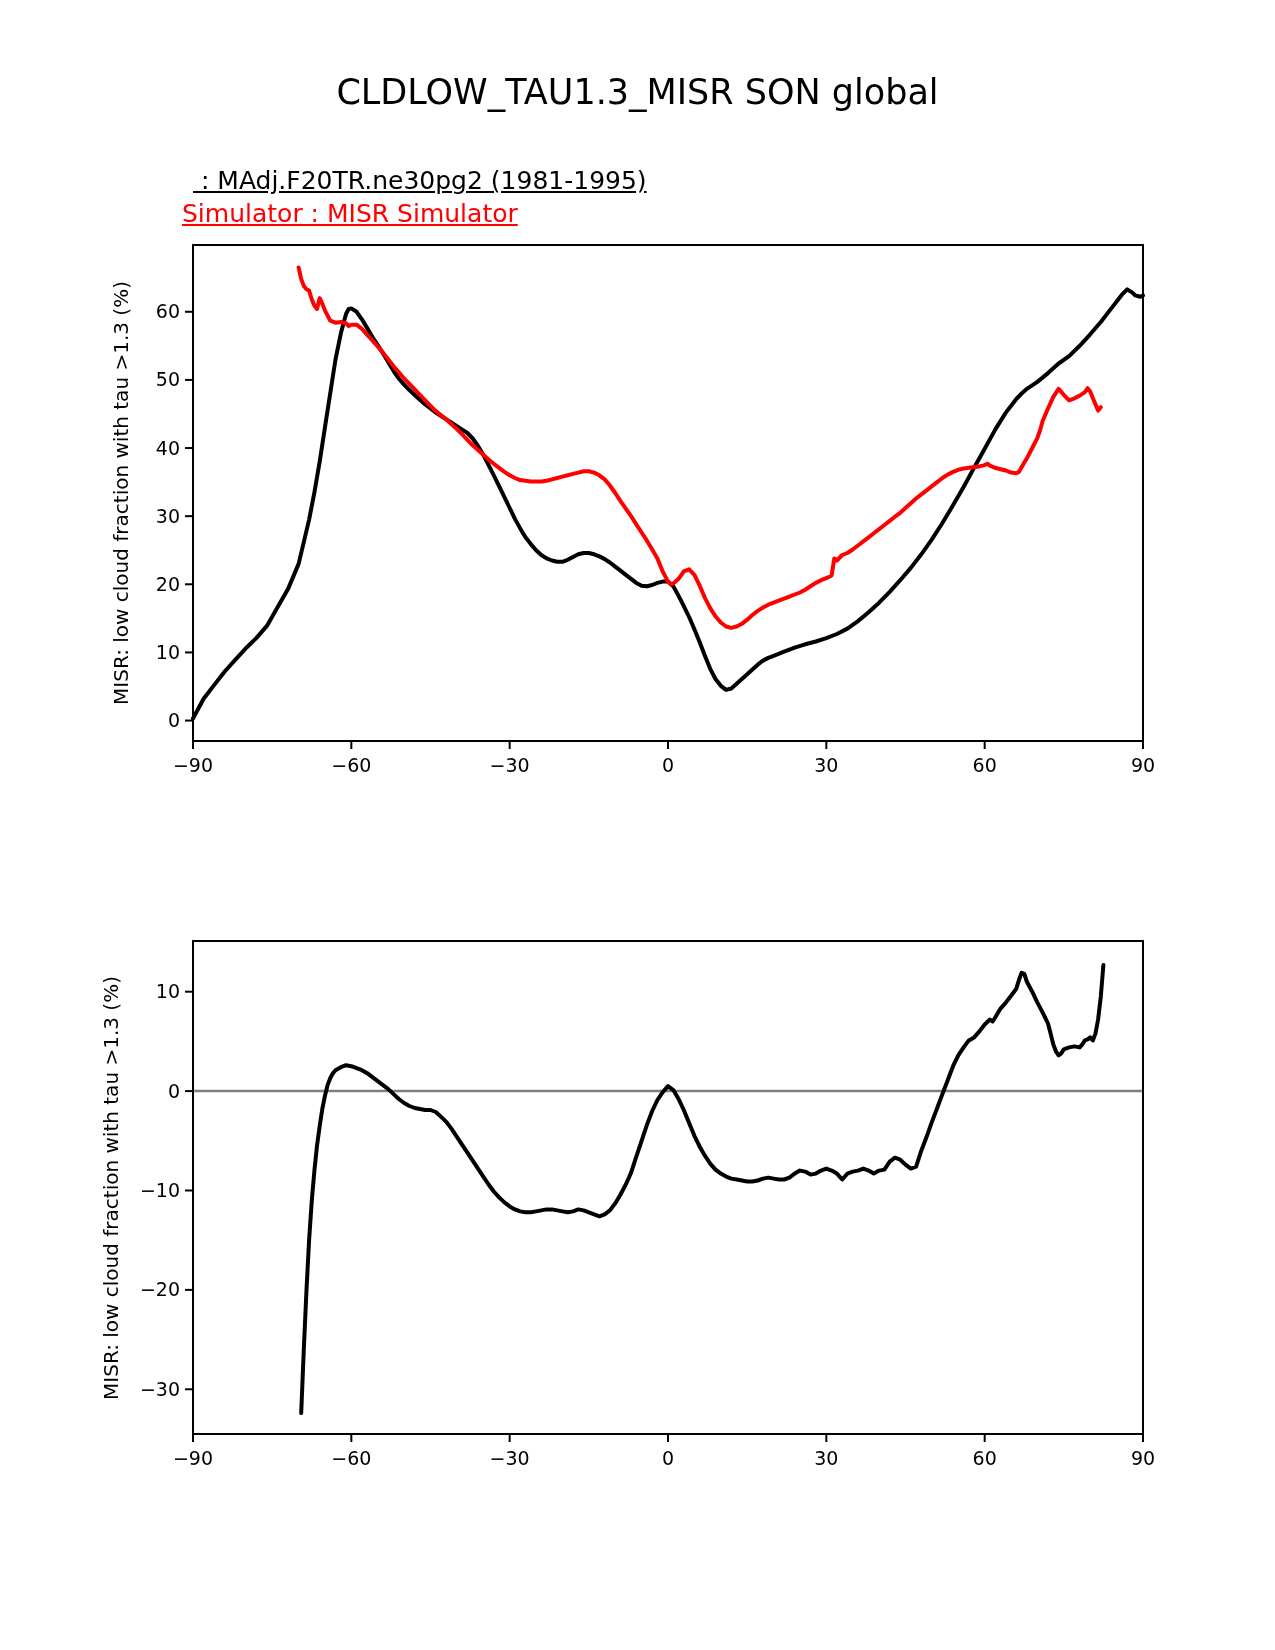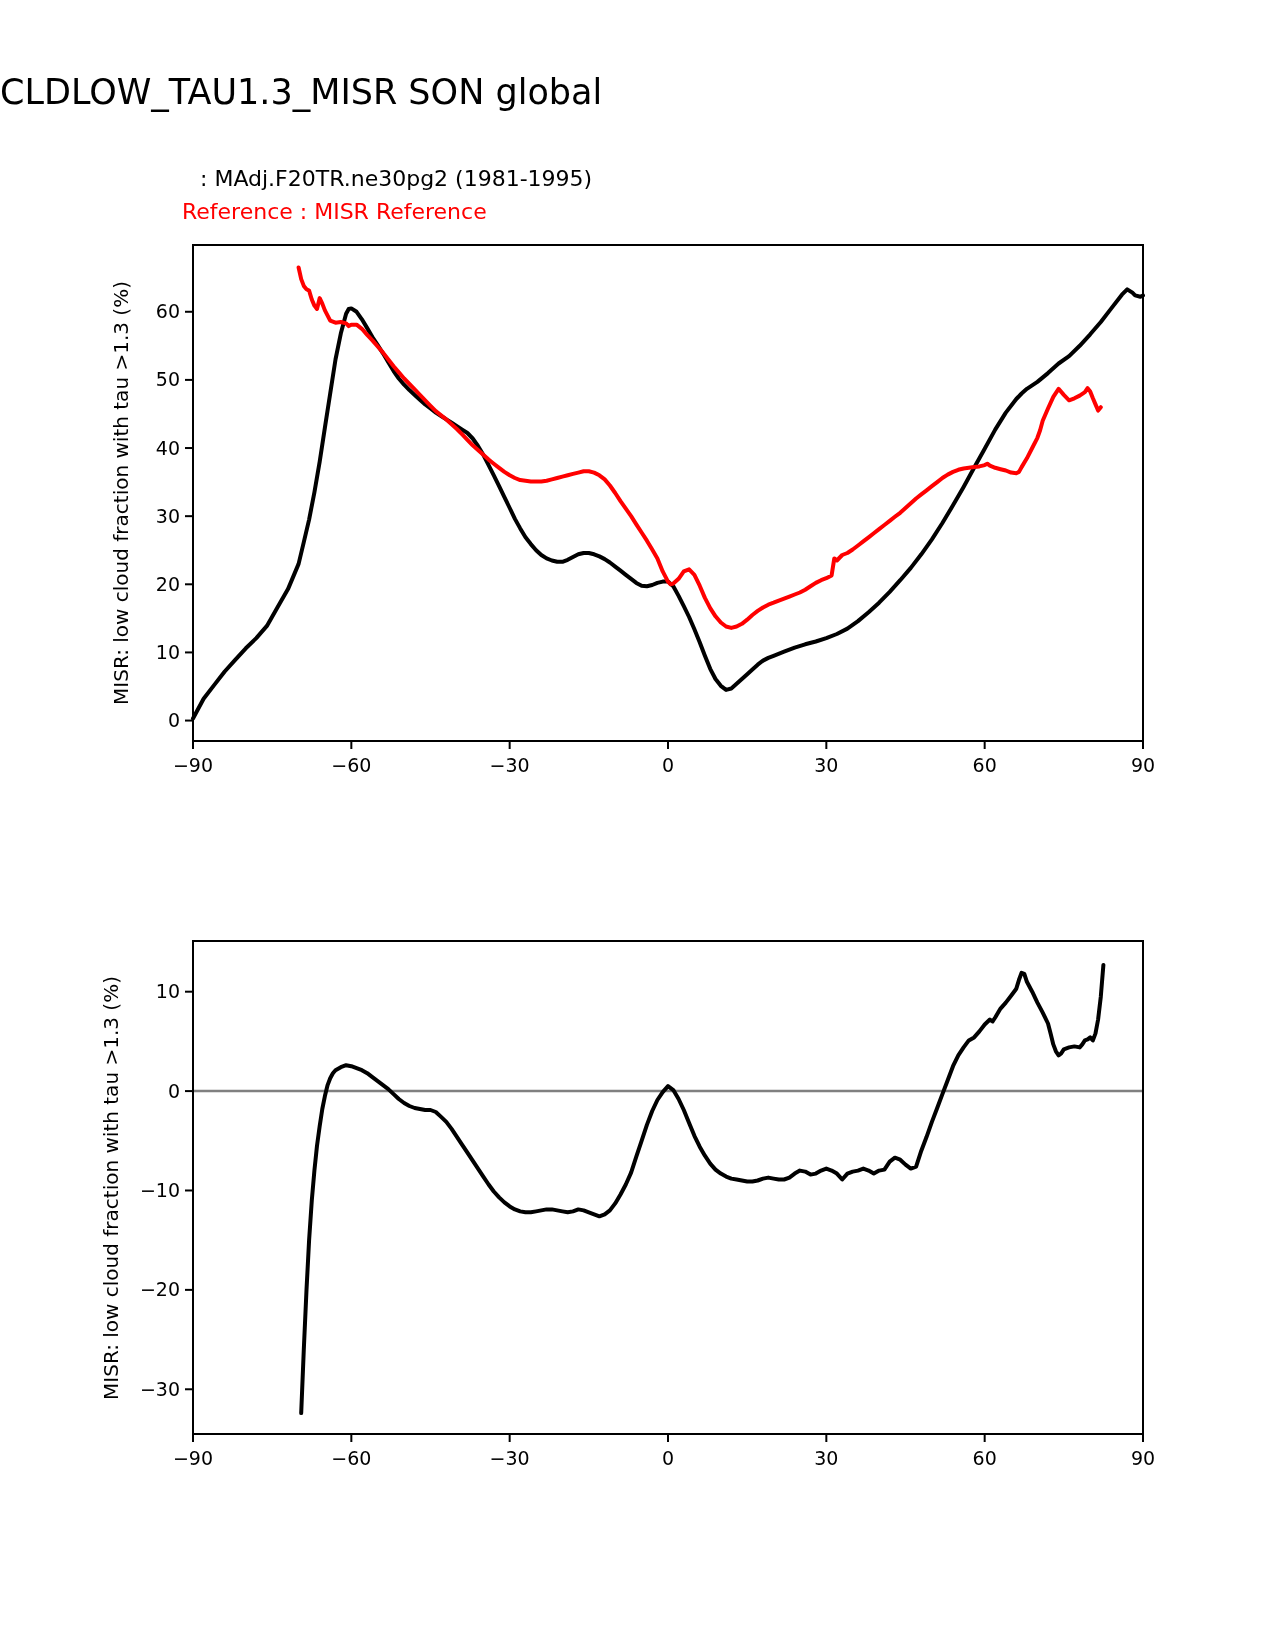--- a/index.html
+++ b/index.html
@@ -1,37 +1,37 @@
 <!DOCTYPE html>
 <html><head>
 <meta charset="utf-8">
 <style>
   html,body{margin:0;padding:0;background:#ffffff;}
   .page{position:relative;width:1275px;height:1650px;background:#ffffff;overflow:hidden;
         font-family:"DejaVu Sans", sans-serif;color:#000;}
-  .suptitle{position:absolute;left:0;top:72px;width:1275px;text-align:left;
+  .suptitle{position:absolute;left:0;top:72px;width:1275px;text-align:center;
             font-size:35px;letter-spacing:0px;}
-  .legend-line{position:absolute;font-size:22px;white-space:pre;}
+  .legend-line{position:absolute;font-size:25px;white-space:pre;text-decoration:underline;}
   .legend-model{left:193px;top:166px;color:#000000;}
   .legend-ref{left:182px;top:199px;color:#ff0000;}
   .ylab{position:absolute;font-size:20px;white-space:nowrap;
         transform:translate(-50%,-50%) rotate(-90deg);}
   .ylab-top{left:121px;top:493px;}
   .ylab-bottom{left:111px;top:1188px;}
   .ax-title{position:absolute;left:193px;width:950px;top:903px;text-align:center;font-size:21px;}
   svg{position:absolute;left:0;top:0;}
   svg text{font-family:"DejaVu Sans", sans-serif;}
 </style>
 </head>
 <body>
 
 <div class="page">
   <div class="suptitle">CLDLOW_TAU1.3_MISR SON global</div>
   <div class="legend-line legend-model"> : MAdj.F20TR.ne30pg2 (1981-1995)</div>
-  <div class="legend-line legend-ref">Reference : MISR Reference</div>
+  <div class="legend-line legend-ref">Simulator : MISR Simulator</div>
   <div class="ylab ylab-top">MISR: low cloud fraction with tau &gt;1.3 (%)</div>
   <div class="ylab ylab-bottom">MISR: low cloud fraction with tau &gt;1.3 (%)</div>
   <svg id="plot" width="1275" height="1650" viewBox="0 0 1275 1650">
       <g>
         <path d="M193.0 718.5L203.6 698.8L214.1 685.1L224.7 671.5L235.2 659.9L245.8 648.3L256.3 638.1L266.9 625.9L277.4 607.5L288.0 589.1L298.6 563.9L303.8 542.1L309.1 519.6L314.4 492.3L319.7 461.7L324.9 427.6L330.2 393.5L335.5 359.5L340.8 333.6L346.1 313.8L348.7 309.0L351.3 308.4L356.6 311.8L361.9 319.3L367.2 328.1L372.4 337.0L377.7 345.2L383.0 353.3L388.3 362.2L393.6 371.0L398.8 378.5L404.1 384.7L409.4 390.1L414.7 394.9L419.9 399.7L425.2 404.4L430.5 408.5L435.8 412.6L441.1 416.0L446.3 419.4L451.6 422.8L456.9 426.2L462.2 429.6L467.4 433.0L472.7 438.5L478.0 446.0L483.3 454.8L488.6 465.1L493.8 475.3L499.1 486.2L504.4 497.1L509.7 508.0L514.9 518.9L520.2 528.4L525.5 537.3L530.8 544.1L536.1 550.2L541.3 555.0L546.6 558.4L551.9 560.5L557.2 561.8L562.4 561.8L567.7 559.8L573.0 557.0L578.3 554.3L583.6 553.0L588.8 553.0L594.1 554.3L599.4 556.4L604.7 559.1L609.9 562.5L615.2 566.6L620.5 570.7L625.8 574.8L631.1 578.8L636.3 582.9L641.6 585.7L646.9 586.3L652.2 585.0L657.4 582.9L662.7 581.6L668.0 581.6L673.3 586.3L678.6 595.9L683.8 606.1L689.1 617.0L694.4 629.3L699.7 642.2L704.9 655.8L710.2 668.8L715.5 679.0L720.8 685.8L726.1 689.9L731.3 688.5L736.6 683.8L741.9 679.0L747.2 674.2L752.4 669.5L757.7 664.7L763.0 660.6L768.3 657.9L773.6 655.8L784.1 651.7L794.7 647.7L805.2 644.3L815.8 641.5L826.3 638.1L836.9 634.0L847.4 628.6L858.0 621.1L868.6 612.2L879.1 602.7L889.7 591.8L900.2 580.2L910.8 567.9L921.3 554.3L931.9 539.3L942.4 523.0L953.0 505.3L963.6 486.9L974.1 467.8L984.7 448.7L995.2 429.6L1005.8 412.6L1016.3 399.0L1021.6 393.5L1026.9 388.8L1037.4 381.9L1048.0 373.1L1058.6 363.5L1069.1 356.1L1079.7 345.8L1090.2 334.3L1100.8 322.0L1111.3 308.4L1121.9 294.7L1127.2 289.3L1132.4 292.7L1135.1 295.4L1140.4 296.8L1143.0 295.4" fill="none" stroke="#000000" stroke-width="4" stroke-linecap="round" stroke-linejoin="round"></path>
         <path d="M298.6 267.5L301.2 279.1L303.8 285.9L306.5 289.3L309.1 290.6L311.8 299.5L314.4 305.6L317.0 309.0L319.7 298.1L322.3 303.6L324.9 310.4L330.2 320.6L335.5 322.7L340.8 322.0L346.1 323.4L348.7 326.1L351.3 324.7L356.6 324.7L361.9 328.8L367.2 334.9L372.4 340.4L377.7 346.5L383.0 352.6L388.3 359.5L393.6 366.3L398.8 372.4L404.1 378.5L409.4 384.0L414.7 389.4L419.9 394.9L425.2 400.3L430.5 405.8L435.8 411.2L441.1 415.3L446.3 419.4L451.6 424.2L456.9 429.0L462.2 434.4L467.4 439.9L472.7 445.3L478.0 450.1L483.3 454.8L488.6 459.6L493.8 463.7L499.1 467.8L504.4 471.9L509.7 475.3L514.9 478.0L520.2 480.1L525.5 480.7L530.8 481.4L536.1 481.4L541.3 481.4L546.6 480.7L551.9 479.4L557.2 478.0L562.4 476.6L567.7 475.3L573.0 473.9L578.3 472.6L583.6 471.2L588.8 471.2L594.1 472.6L599.4 475.3L604.7 479.4L609.9 485.5L615.2 493.0L620.5 501.2L625.8 508.7L631.1 516.2L636.3 524.3L641.6 532.5L646.9 540.7L652.2 549.5L657.4 558.4L662.7 571.4L668.0 581.6L670.6 584.3L673.3 583.6L678.6 578.8L683.8 571.4L689.1 569.3L694.4 574.8L699.7 585.7L704.9 597.9L710.2 608.1L715.5 616.3L720.8 622.5L726.1 626.5L731.3 627.9L736.6 626.5L741.9 623.8L747.2 619.7L752.4 615.0L757.7 610.9L763.0 607.5L768.3 604.7L773.6 602.7L778.8 600.6L784.1 598.6L789.4 596.6L794.7 594.5L799.9 592.5L805.2 589.7L810.5 586.3L815.8 582.9L821.1 580.2L826.3 578.2L831.6 575.4L834.3 558.4L836.9 560.5L842.2 555.0L847.4 553.0L852.7 549.5L858.0 545.5L863.3 541.4L868.6 537.3L873.8 533.2L879.1 529.1L884.4 525.0L889.7 520.9L894.9 516.8L900.2 512.8L905.5 508.0L910.8 503.2L916.1 498.5L921.3 494.4L926.6 490.3L931.9 486.2L937.2 482.1L942.4 478.0L947.7 474.6L953.0 471.9L958.3 469.8L963.6 468.5L968.8 467.8L974.1 467.1L979.4 466.4L984.7 465.1L987.3 463.7L989.9 465.7L995.2 467.8L1000.5 469.2L1005.8 470.5L1011.1 472.6L1016.3 473.2L1019.0 471.9L1021.6 467.1L1026.9 458.3L1032.2 448.0L1037.4 437.8L1040.1 430.3L1042.7 420.8L1048.0 408.5L1053.3 396.9L1058.6 388.8L1063.8 394.9L1069.1 400.3L1074.4 398.3L1079.7 395.6L1084.9 392.2L1087.6 388.1L1090.2 391.5L1092.9 398.3L1095.5 404.4L1098.1 410.6L1100.8 407.2" fill="none" stroke="#ff0000" stroke-width="4" stroke-linecap="round" stroke-linejoin="round"></path>
         <rect x="193" y="245" width="950" height="496" fill="none" stroke="#000000" stroke-width="2"></rect>
         <line x1="193" x2="193" y1="741" y2="749" stroke="#000" stroke-width="2"></line>
         <text x="193" y="772" text-anchor="middle" font-size="19" fill="#000">−90</text>
         <line x1="351.3333333333333" x2="351.3333333333333" y1="741" y2="749" stroke="#000" stroke-width="2"></line>

